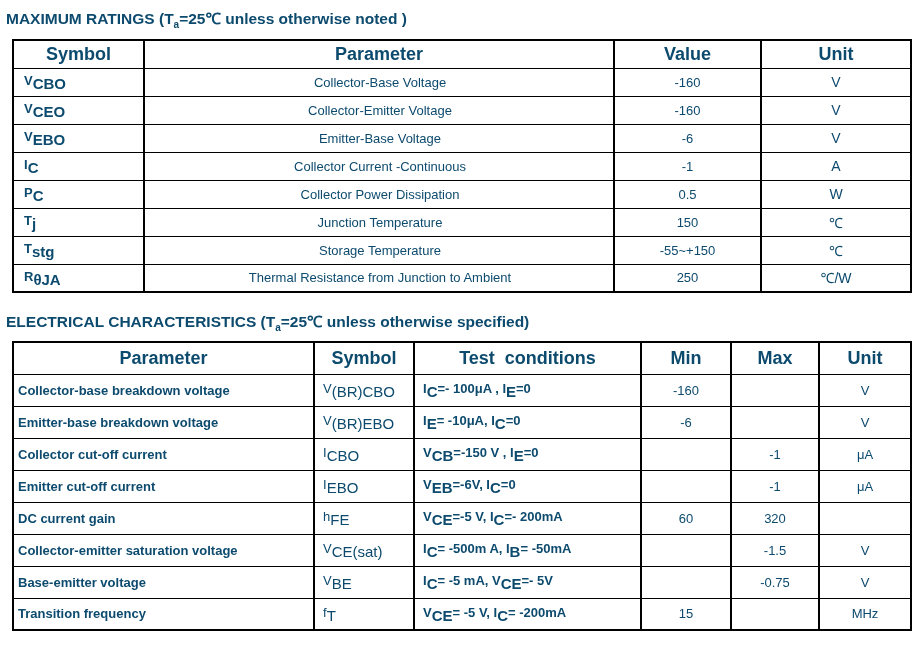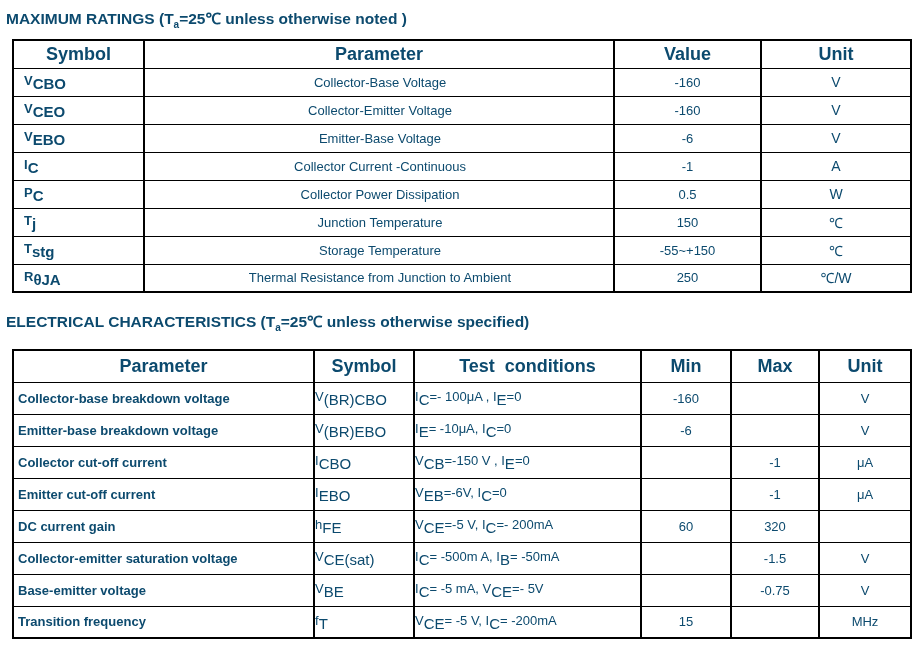--- a/index.html
+++ b/index.html
@@ -14,21 +14,21 @@
     padding: 7px 6px 0 5px;
     overflow: hidden;
   }
   .sec-title {
     font-size: 15.5px;
     font-weight: bold;
     margin: 0 0 9px 1px;
     white-space: pre;
   }
   .sec-title sub { font-size: 10px; font-weight: bold; }
-  .sec-title.second { margin-top: 17px; margin-bottom: 16px; }
+  .sec-title.second { margin-top: 17px; margin-bottom: 8px; }
 
   table.ds-table {
     border-collapse: collapse;
     table-layout: fixed;
     width: 898px;
     margin-left: 7px;
     border: 2px solid #000;
   }
   .ds-table th, .ds-table td {
     border-top: 1.5px solid #000;
@@ -49,22 +49,22 @@
   .ds-table sub { font-size: 15px; }
 
   .t-max tr { height: 28px; }
   .t-max td:nth-child(1) { text-align: left; padding-left: 10px; font-weight: bold; }
   .t-max td:nth-child(2) { text-align: center; padding-left: 8px; }
   .t-max td:nth-child(3), .t-max td:nth-child(4) { text-align: center; }
   .t-max td:nth-child(4) { font-size: 14px; }
 
   .t-elec tr { height: 32px; }
   .t-elec td:nth-child(1) { text-align: left; padding-left: 4px; font-weight: bold; }
-  .t-elec td:nth-child(2) { text-align: left; padding-left: 0; }
-  .t-elec td:nth-child(3) { text-align: left; padding-left: 0; }
+  .t-elec td:nth-child(2) { text-align: left; padding-left: 8px; }
+  .t-elec td:nth-child(3) { text-align: left; padding-left: 8px; font-weight: bold; }
   .t-elec td:nth-child(4), .t-elec td:nth-child(5), .t-elec td:nth-child(6) { text-align: center; }
 </style>
 </head>
 <body>
 
 <div class="page">
 
   <section>
     <h2 class="sec-title">MAXIMUM RATINGS (T<sub>a</sub>=25℃ unless otherwise noted )</h2>
     <table class="ds-table t-max">

